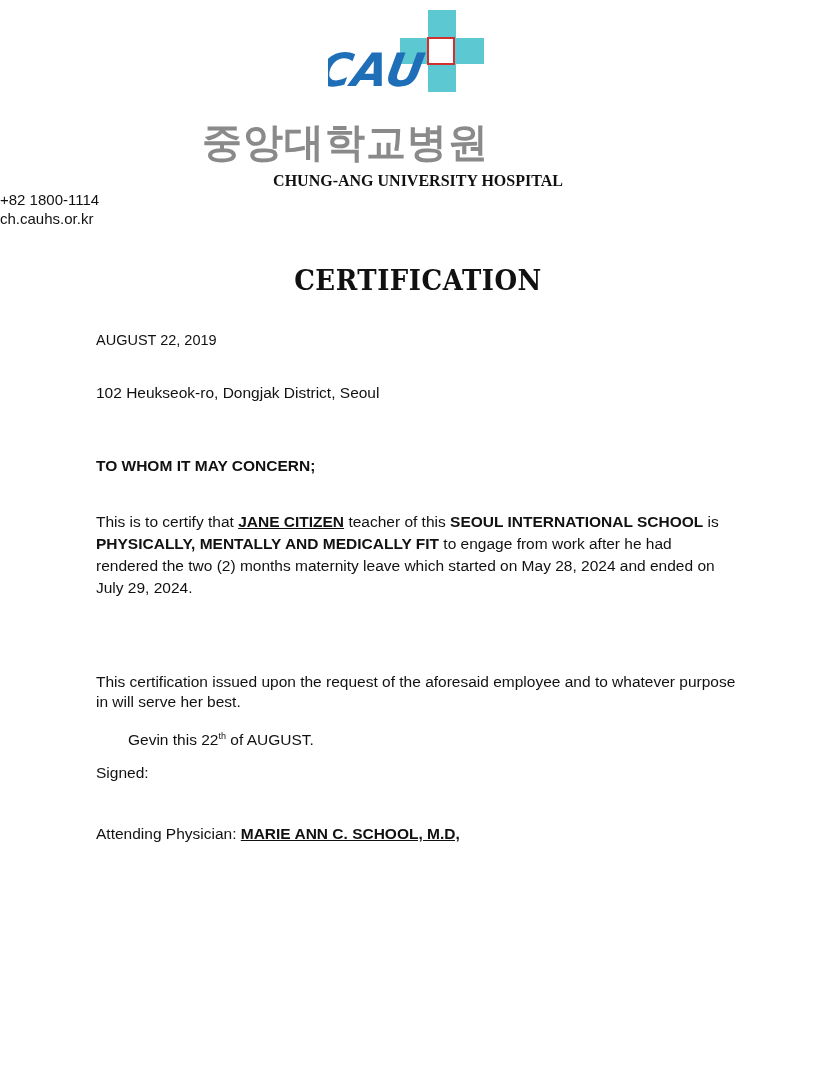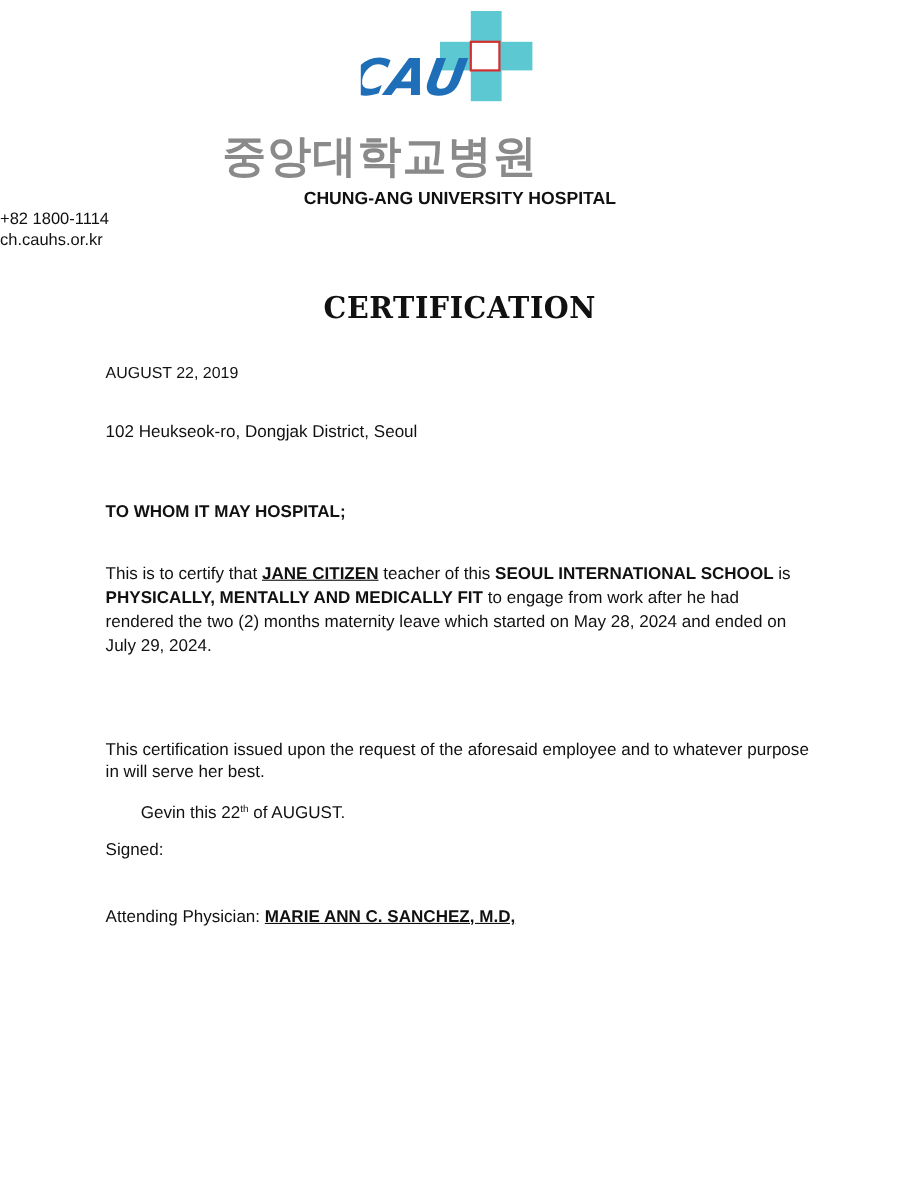--- a/index.html
+++ b/index.html
@@ -3,21 +3,21 @@
 <meta charset="utf-8">
 <style>
   html, body { margin:0; padding:0; background:#ffffff; }
   body { width:836px; height:1080px; position:relative; overflow:hidden;
          font-family:"Liberation Sans", sans-serif; color:#111; }
   .logo { position:absolute; left:328px; top:8px; width:160px; height:90px; }
   .korean { position:absolute; left:0; width:691px; top:118px; text-align:center;
             font-family:"DejaVu Sans", sans-serif; font-weight:bold; font-size:40px;
             color:#8a8a8a; letter-spacing:1px; line-height:48px; }
   .hosp { position:absolute; left:0; width:836px; top:171px; text-align:center;
-          font-weight:bold; font-size:16px; line-height:19px; }
+          font-weight:bold; font-size:16px; line-height:19px;font-family:Liberation Serif, serif; }
   .phone, .site { position:absolute; left:0; width:704px; text-align:left; font-size:15px; line-height:18px; }
   .phone { top:191px; } .site { top:210px; }
   .title { position:absolute; left:0; width:836px; top:263px; text-align:center;
            font-family:"DejaVu Serif", serif; font-weight:900; font-size:26px;
            letter-spacing:0.5px; line-height:36px; transform:scaleY(1.05); }
   .p { position:absolute; left:96px; width:640px; font-size:15.5px; line-height:22px; }
   .b { font-weight:bold; }
   .u { text-decoration:underline; font-weight:bold; }
   sup { font-size:9px; line-height:0; }
 </style>
@@ -35,23 +35,23 @@
 
 <div class="korean">중앙대학교병원</div>
 <div class="hosp">CHUNG-ANG UNIVERSITY HOSPITAL</div>
 <div class="phone">+82 1800-1114</div>
 <div class="site">ch.cauhs.or.kr</div>
 
 <div class="title">CERTIFICATION</div>
 
 <div class="p" style="top:329px;font-size:14.5px;">AUGUST 22, 2019</div>
 <div class="p" style="top:382px;">102 Heukseok-ro, Dongjak District, Seoul</div>
-<div class="p b" style="top:455px;">TO WHOM IT MAY HOSPITAL;</div>
+<div class="p b" style="top:455px;">TO WHOM IT MAY CONCERN;</div>
 
 <div class="p" style="top:511px;"><span>This is to certify that </span><span class="u">JANE CITIZEN</span><span> teacher of this </span><span class="b">SEOUL INTERNATIONAL SCHOOL</span><span> is </span><span class="b">PHYSICALLY, MENTALLY AND MEDICALLY FIT</span><span> to engage from work after he had rendered the two (2) months maternity leave which started on May 28, 2024 and ended on July 29, 2024.</span></div>
 
 <div class="p" style="top:672px;line-height:20px;">This certification issued upon the request of the aforesaid employee and to whatever purpose in will serve her best.</div>
 
 <div class="p" style="top:729px;margin-left:32px;"><span>Gevin this 22</span><sup>th</sup><span> of AUGUST.</span></div>
 
 <div class="p" style="top:762px;">Signed:</div>
 
-<div class="p" style="top:823px;"><span>Attending Physician: </span><span class="u">MARIE ANN C. SANCHEZ, M.D,</span></div>
+<div class="p" style="top:823px;"><span>Attending Physician: </span><span class="u">MARIE ANN C. SCHOOL, M.D,</span></div>
 
 </body></html>

